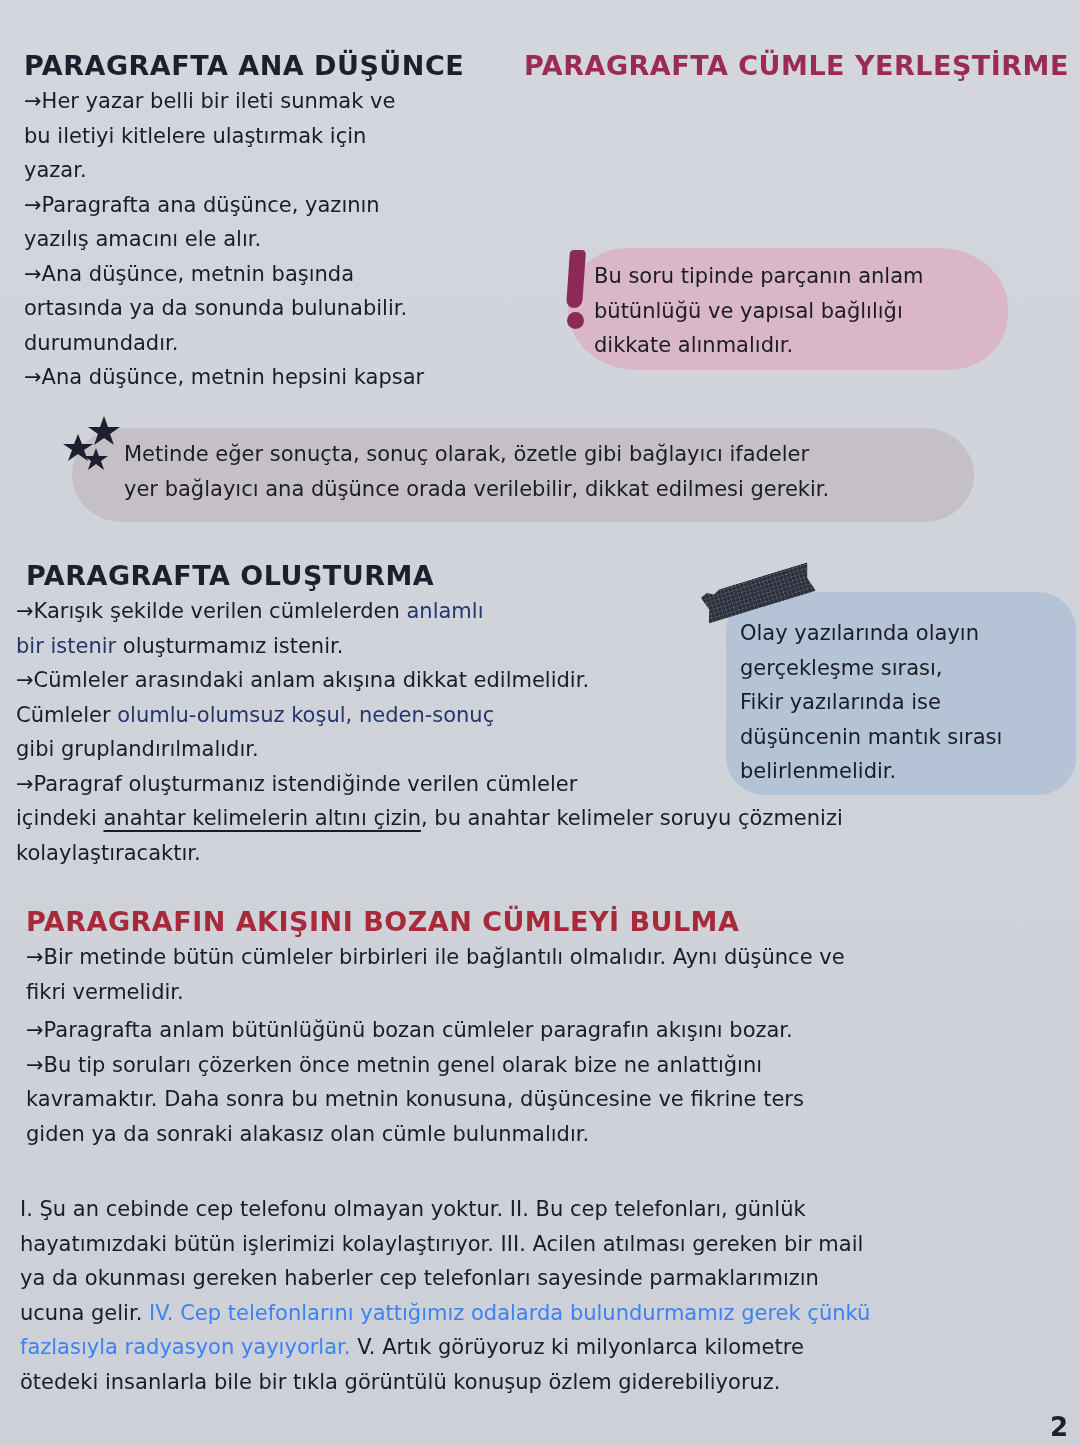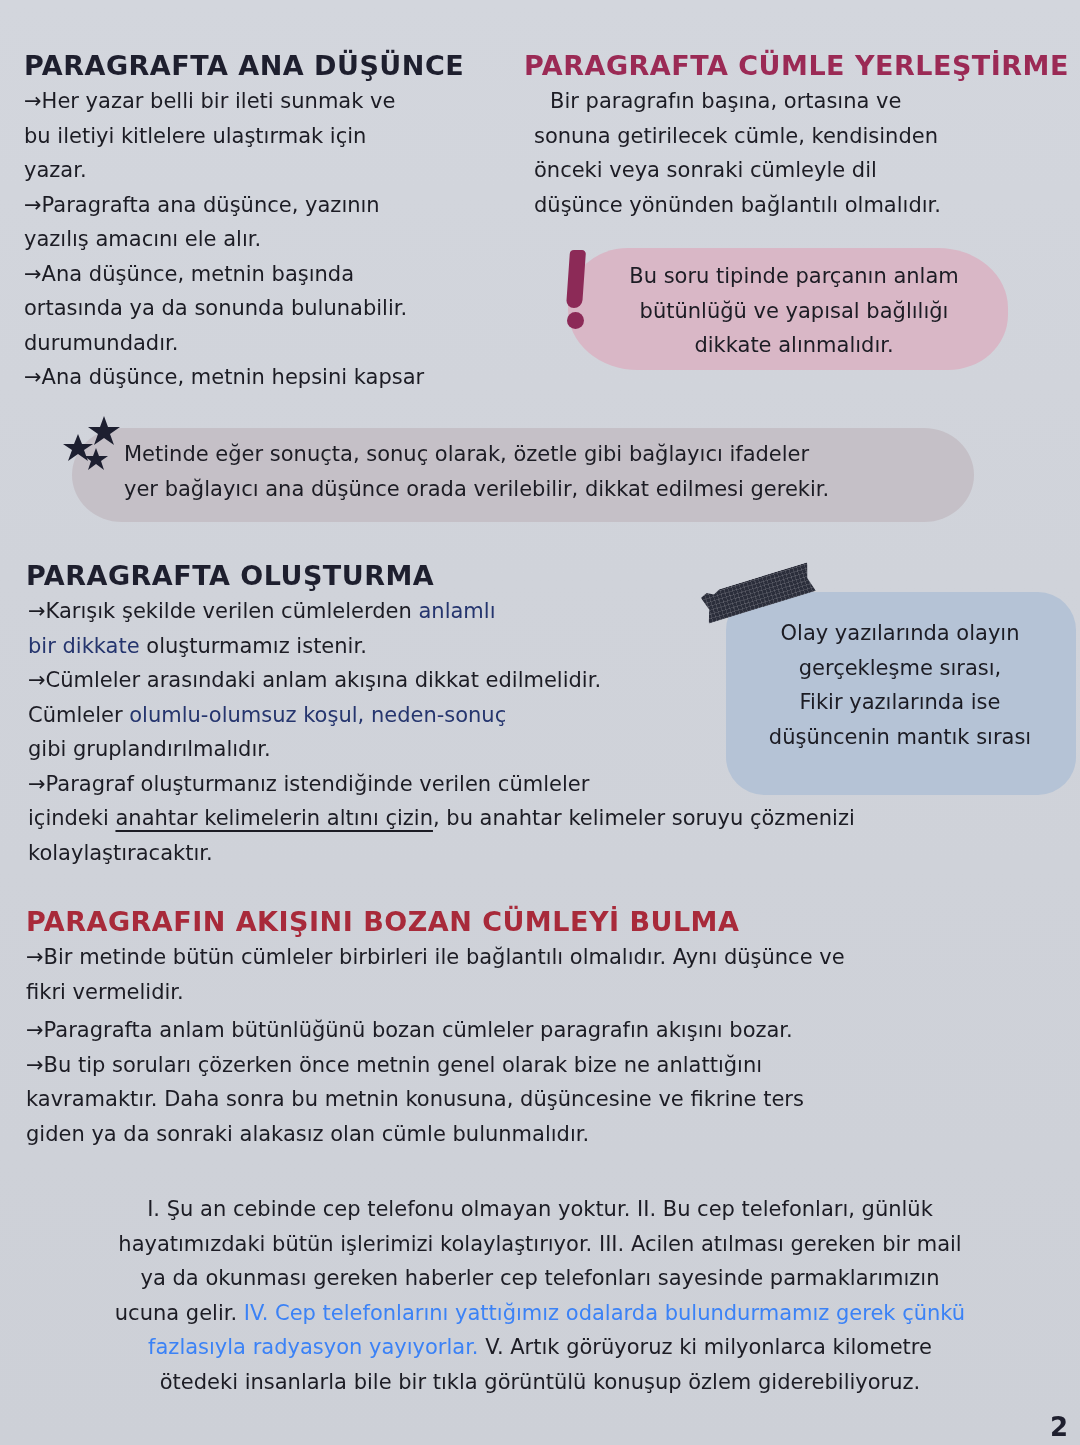--- a/index.html
+++ b/index.html
@@ -24,21 +24,21 @@
     .title.red { color: #a82a3a; }
     .line {
       font-size: 21px;
       line-height: 34.5px;
       white-space: nowrap;
       color: #1c1c24;
     }
     .blue { color: #25356e; }
     .redtxt { color: #3b82f6; }
     .ul { text-decoration: underline; text-decoration-thickness: 2px; text-underline-offset: 5px; }
-    .center { text-align: center; }
+    .center { text-align: left; }
 
     
     .pink-blob {
       position: absolute;
       left: 568px; top: 248px; width: 440px; height: 122px;
       background: #d9b7c6;
       border-radius: 60px 70px 60px 70px / 55px 60px 55px 60px;
     }
     .excl {
       position: absolute; left: 566px; top: 250px; width: 22px; height: 80px;
@@ -93,26 +93,20 @@
     <div class="line">yazar.</div>
     <div class="line">→Paragrafta ana düşünce, yazının</div>
     <div class="line">yazılış amacını ele alır.</div>
     <div class="line">→Ana düşünce, metnin başında</div>
     <div class="line">ortasında ya da sonunda bulunabilir.</div>
     <div class="line">durumundadır.</div>
     <div class="line">→Ana düşünce, metnin hepsini kapsar</div>
   </div>
 
   <div class="abs title pink" style="left:524px; top:50px;">PARAGRAFTA CÜMLE YERLEŞTİRME</div>
-  <div class="abs" style="left:534px; top:84px;">
-    <div class="line" style="padding-left:16px;">Bir paragrafın başına, ortasına ve</div>
-    <div class="line">sonuna getirilecek cümle, kendisinden</div>
-    <div class="line">önceki veya sonraki cümleyle dil</div>
-    <div class="line">düşünce yönünden bağlantılı olmalıdır.</div>
-  </div>
 
   <div class="pink-blob"></div>
   <div class="excl">
     <div class="bar"></div>
       <div class="dot"></div>
   </div>
   <div class="abs center" style="left:594px; top:259px; width:400px;">
     <div class="line">Bu soru tipinde parçanın anlam</div>
     <div class="line">bütünlüğü ve yapısal bağlılığı</div>
     <div class="line">dikkate alınmalıdır.</div>
@@ -123,38 +117,39 @@
     <polygon fill="#1d1f30" points="44,2 48,13 60,13 50,20 54,31 44,24 34,31 38,20 28,13 40,13"></polygon>
     <polygon fill="#1d1f30" points="18,20 22,30 33,30 24,36 28,47 18,40 8,47 12,36 3,30 14,30"></polygon>
     <polygon fill="#1d1f30" points="36,34 39,42 48,42 41,47 44,56 36,50 28,56 31,47 24,42 33,42"></polygon>
   </svg>
   <div class="abs" style="left:124px; top:437px;">
     <div class="line">Metinde eğer sonuçta, sonuç olarak, özetle gibi bağlayıcı ifadeler</div>
     <div class="line">yer bağlayıcı ana düşünce orada verilebilir, dikkat edilmesi gerekir.</div>
   </div>
 
   <div class="abs title" style="left:26px; top:560px;">PARAGRAFTA OLUŞTURMA</div>
-  <div class="abs" style="left:28px; top:594px;">
+  <div class="abs" style="left:16px; top:594px;">
     <div class="line"><span>→Karışık şekilde verilen cümlelerden </span><span class="blue">anlamlı</span></div>
-    <div class="line"><span class="blue">bir dikkate</span><span> oluşturmamız istenir.</span></div>
+    <div class="line"><span class="blue">bir istenir</span><span> oluşturmamız istenir.</span></div>
     <div class="line">→Cümleler arasındaki anlam akışına dikkat edilmelidir.</div>
     <div class="line"><span>Cümleler </span><span class="blue">olumlu-olumsuz koşul, neden-sonuç</span></div>
     <div class="line">gibi gruplandırılmalıdır.</div>
     <div class="line">→Paragraf oluşturmanız istendiğinde verilen cümleler</div>
     <div class="line"><span>içindeki </span><span class="ul">anahtar kelimelerin altını çizin</span><span>, bu anahtar kelimeler soruyu çözmenizi</span></div>
     <div class="line">kolaylaştıracaktır.</div>
   </div>
 
   <div class="blue-blob"></div>
   <div class="tape"></div>
   <div class="abs center" style="left:740px; top:616px; width:320px;">
     <div class="line">Olay yazılarında olayın</div>
     <div class="line">gerçekleşme sırası,</div>
     <div class="line">Fikir yazılarında ise</div>
     <div class="line">düşüncenin mantık sırası</div>
+    <div class="line">belirlenmelidir.</div>
   </div>
 
   <div class="abs title red" style="left:26px; top:906px;">PARAGRAFIN AKIŞINI BOZAN CÜMLEYİ BULMA</div>
   <div class="abs" style="left:26px; top:940px;">
     <div class="line">→Bir metinde bütün cümleler birbirleri ile bağlantılı olmalıdır. Aynı düşünce ve</div>
     <div class="line">fikri vermelidir.</div>
     <div class="line" style="margin-top:4px;">→Paragrafta anlam bütünlüğünü bozan cümleler paragrafın akışını bozar.</div>
     <div class="line">→Bu tip soruları çözerken önce metnin genel olarak bize ne anlattığını</div>
     <div class="line">kavramaktır. Daha sonra bu metnin konusuna, düşüncesine ve fikrine ters</div>
     <div class="line">giden ya da sonraki alakasız olan cümle bulunmalıdır.</div>

